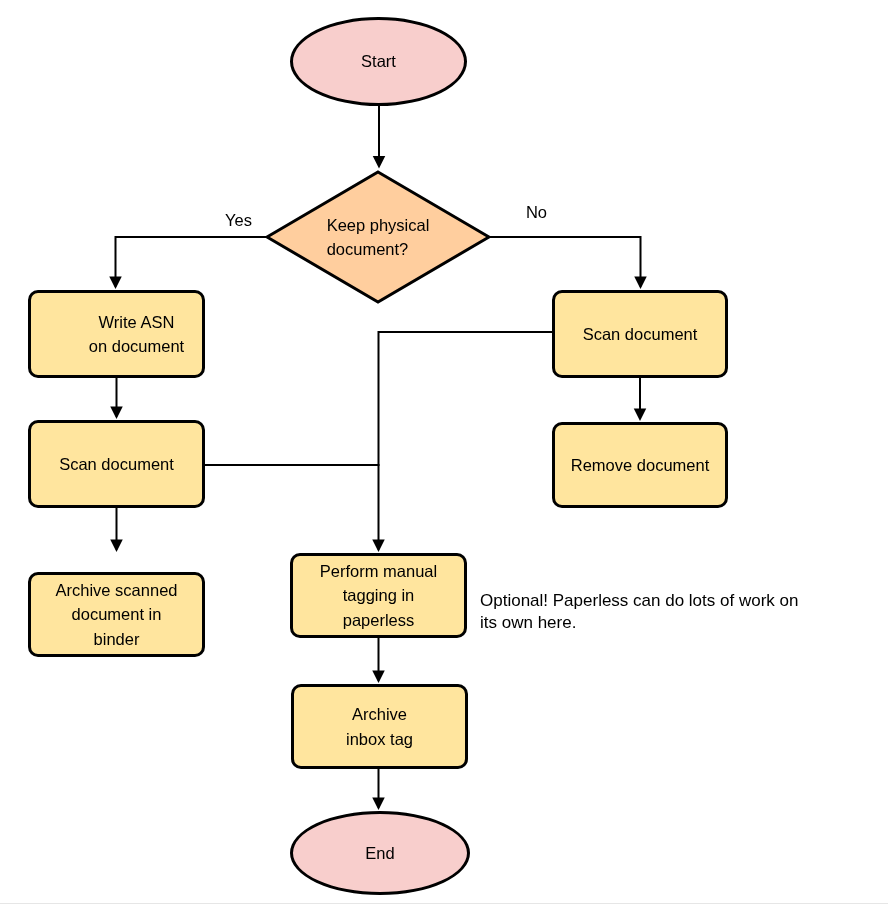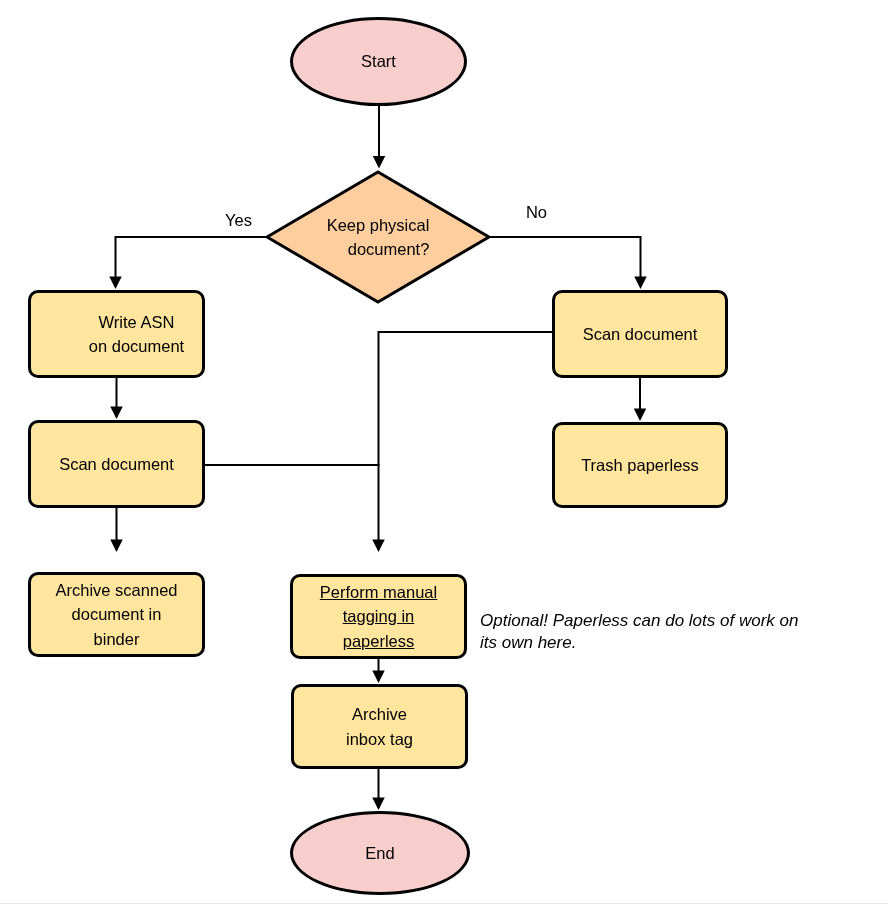--- a/index.html
+++ b/index.html
@@ -57,36 +57,34 @@
     padding: 0;
   }
   .decision svg {
     position: absolute;
     left: 0;
     top: 0;
   }
   .decision .diamond-label {
     position: relative;
     z-index: 1;
-    text-align: right;
+    text-align: left;
     white-space: pre-line;
   }
   .edge-label {
     position: absolute;
     font-size: 16.5px;
     text-align: right;
     white-space: nowrap;
   }
   .annotation {
     position: absolute;
     font-size: 17px;
-    font-style: italic;
     line-height: 1.32;
     white-space: pre-line;
-    margin-top: 20px;
   }
   .bottom-line {
     position: absolute;
     left: 0;
     top: 903px;
     width: 888px;
     height: 1px;
     background: var(--page-bottom-line, #e6e6e6);
   }
 </style>
@@ -138,24 +136,24 @@
     <span>Archive scanned
 document in
 binder</span>
   </div>
 
   <div class="node process" style="left:552px; top:290px; width:176px; height:88px;">
     <span>Scan document</span>
   </div>
 
   <div class="node process" style="left:552px; top:422px; width:176px; height:86px;">
-    <span>Trash paperless</span>
+    <span>Remove document</span>
   </div>
 
-  <div class="node process" style="left:290px; top:574px; width:177px; height:85px;text-decoration:underline;">
+  <div class="node process" style="left:290px; top:553px; width:177px; height:85px;">
     <span>Perform manual
 tagging in
 paperless</span>
   </div>
 
   <div class="node process" style="left:291px; top:684px; width:177px; height:85px;">
     <span>Archive
 inbox tag</span>
   </div>
 

